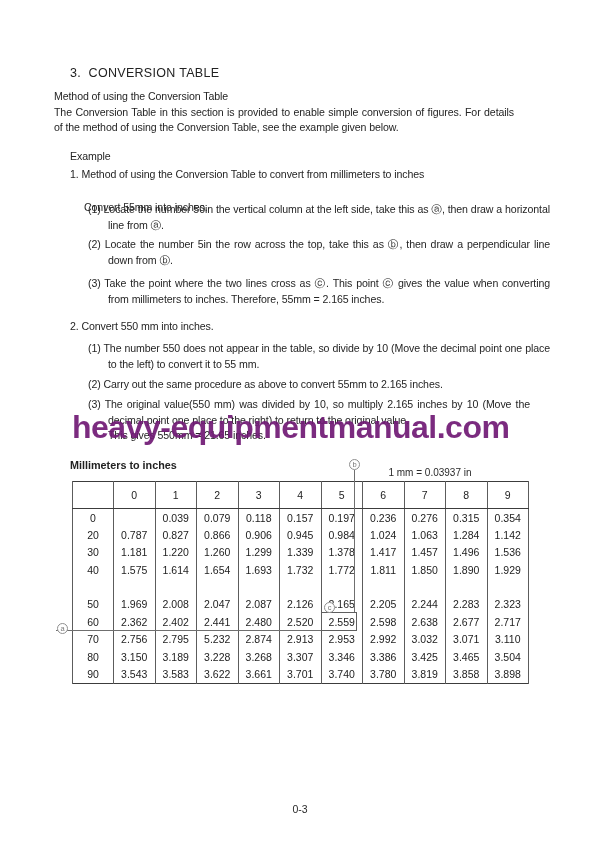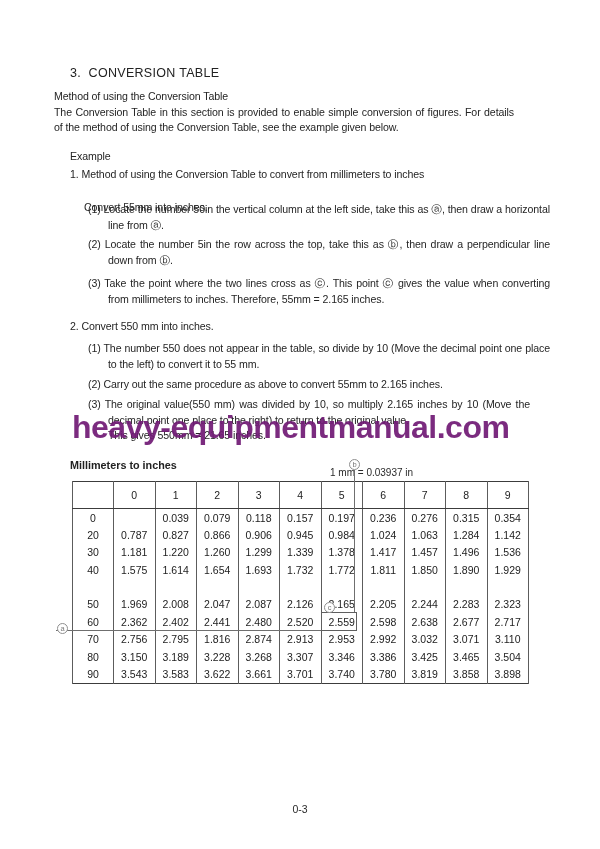--- a/index.html
+++ b/index.html
@@ -9,21 +9,21 @@
   }
   .abs { position:absolute; }
   .title { font-size:12.5px; letter-spacing:.3px; white-space:pre; color:#222; }
   .body-text { font-size:10.6px; line-height:15.5px; letter-spacing:-.1px; text-align:justify; color:#252525; }
   .noj { text-align:left; }
   .hang14 { padding-left:14px; text-indent:-14px; }
   .ind14 { padding-left:14px;margin-top:17px; }
   .hang20 { padding-left:20px; text-indent:-20px; }
   .ind20 { padding-left:20px; }
   .caption { font-size:10.8px; font-weight:bold; color:#222; }
-  .unit-note { font-size:10px; color:#2a2a2a; text-align:left; }
+  .unit-note { font-size:10px; color:#2a2a2a; text-align:center; }
   .watermark {
     font-size:32px; font-weight:bold; letter-spacing:-.5px; white-space:nowrap;
     opacity:.92; z-index:5;
   }
   .conv-table {
     position:absolute; left:72px; top:481px; width:457px;
     border-collapse:collapse; table-layout:fixed;
     font-size:10.5px; color:#222; border:1.5px solid #3c3c3c;
   }
   .conv-table col.c0 { width:41px; }
@@ -200,21 +200,21 @@
           <td>2.559</td>
           <td>2.598</td>
           <td>2.638</td>
           <td>2.677</td>
           <td>2.717</td>
         </tr>
         <tr>
           <td>70</td>
           <td>2.756</td>
           <td>2.795</td>
-          <td>1.816</td>
+          <td>5.232</td>
           <td>2.874</td>
           <td>2.913</td>
           <td>2.953</td>
           <td>2.992</td>
           <td>3.032</td>
           <td>3.071</td>
           <td>3.110</td>
         </tr>
         <tr>
           <td>80</td>

